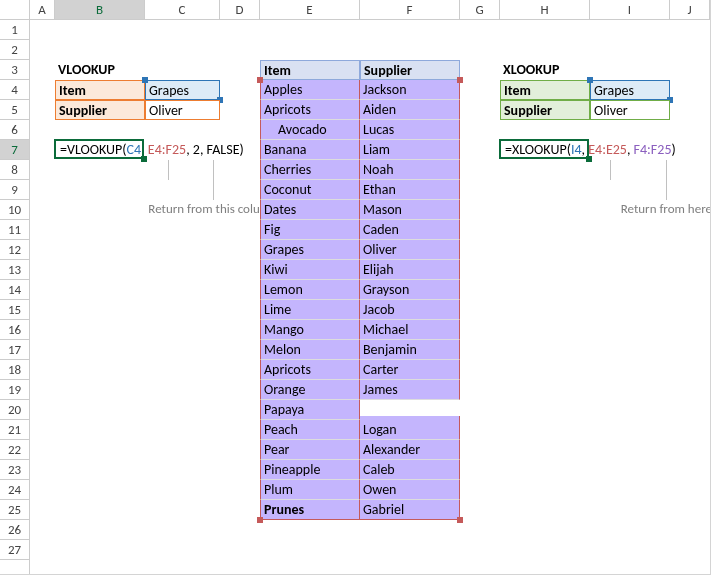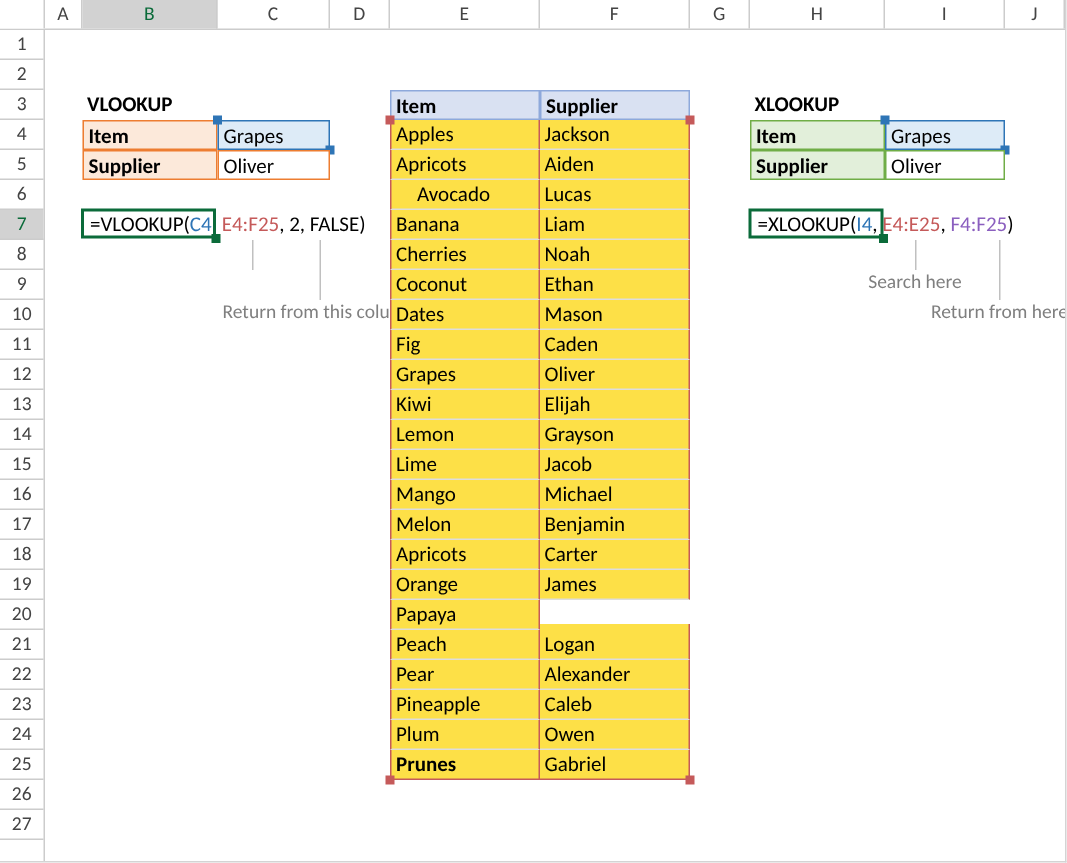--- a/index.html
+++ b/index.html
@@ -92,21 +92,21 @@
   .x-sup-label  { background: #e2efda; border: 1px solid #70ad47; font-weight: bold; }
   .x-sup-val    { background: #fff;    border: 1px solid #70ad47; }
 
   
   .tbl-head {
     background: #d9e1f2;
     border: 1px solid #8ea9db;
     font-weight: bold;
   }
   .tbl-cell {
-    background: #fde047;
+    background: #c4b5fd;
     border-right: 1px solid #c55a5a;
     border-bottom: 1px solid #ddd;
   }
   .tbl-left { border-left: 1px solid #c55a5a; }
   .tbl-bottom { border-bottom: 1px solid #c55a5a; }
 
   
   .active-outline {
     position: absolute;
     border: 2px solid #0b6b3a;
@@ -228,21 +228,20 @@
     <div class="cell x-sup-val" style="left:560px; top:80px; width:80px">Oliver</div>
 
     <div class="cell f-text" style="left:472px; top:120px; width:230px">
       <span class="f-black">=XLOOKUP(</span><span class="f-blue">I4</span><span class="f-black">, </span><span class="f-red">E4:E25</span><span class="f-black">, </span><span class="f-purple">F4:F25</span><span class="f-black">)</span>
     </div>
     <div class="active-outline" style="left:469px; top:119px; width:90px; height:20px"></div>
     <div class="fill-handle" style="left:556px; top:136px"></div>
 
     <div class="anno-line" style="left:580px; top:140px; height:20px"></div>
     <div class="anno-line" style="left:636px; top:140px; height:40px"></div>
-    <div class="cell anno" style="left:510px; top:159px; width:140px; text-align:center">Search here</div>
     <div class="cell anno" style="left:545px; top:179px; width:140px; text-align:right">Return from here</div>
 
     <div class="cell tbl-head" style="left:230px; top:40px; width:100px">Item</div>
     <div class="cell tbl-head" style="left:330px; top:40px; width:100px">Supplier</div>
 
     <div id="data-rows">
         <div class="cell tbl-cell tbl-left" style="left: 230px; top: 60px; width: 100px;">Apples</div>
         <div class="cell tbl-cell" style="left: 330px; top: 60px; width: 100px;">Jackson</div>
         <div class="cell tbl-cell tbl-left" style="left: 230px; top: 80px; width: 100px;">Apricots</div>
         <div class="cell tbl-cell" style="left: 330px; top: 80px; width: 100px;">Aiden</div>

